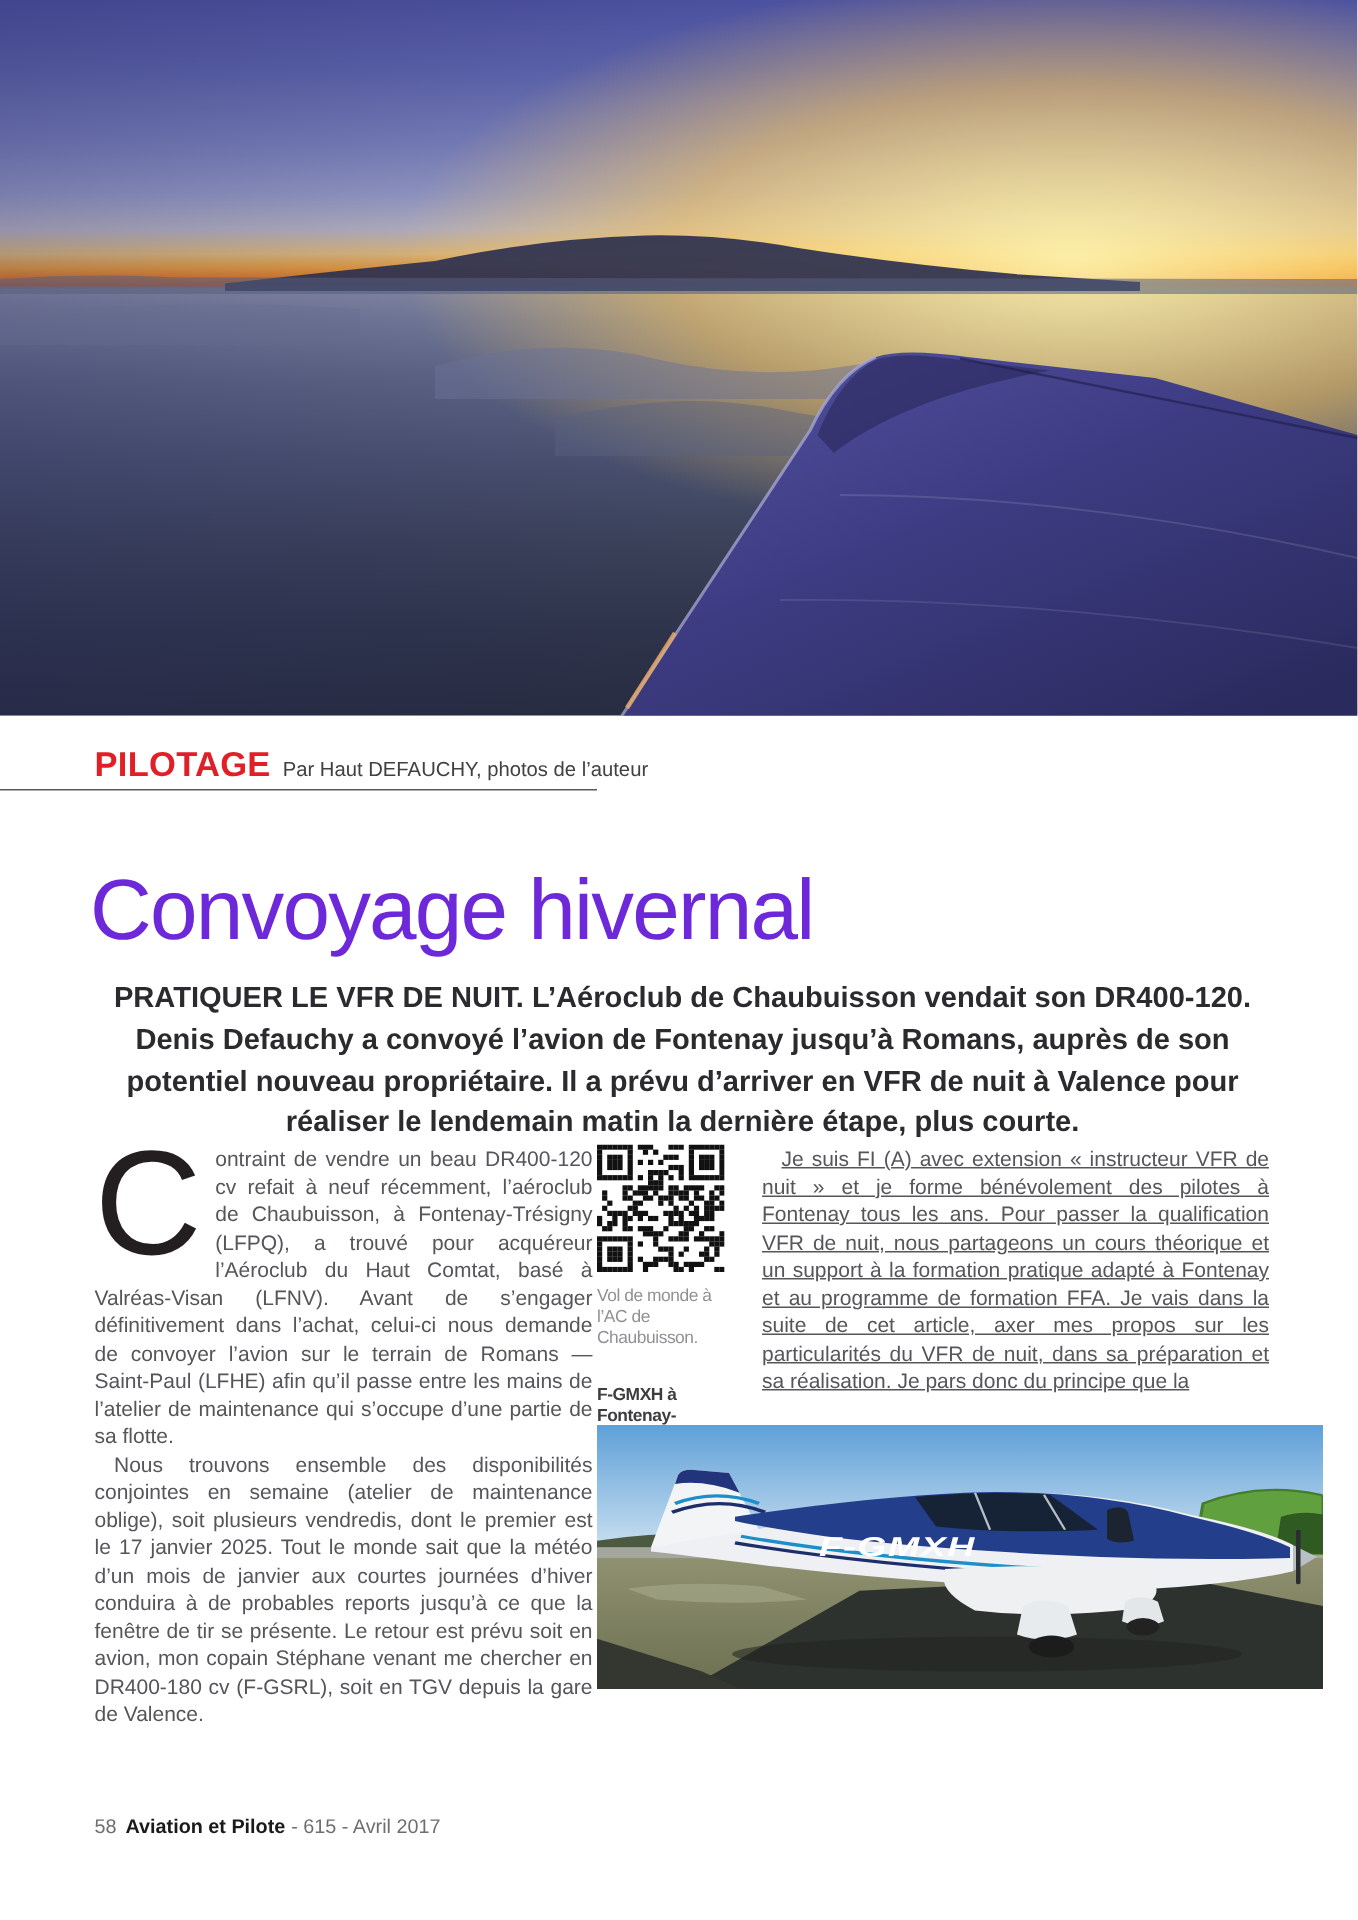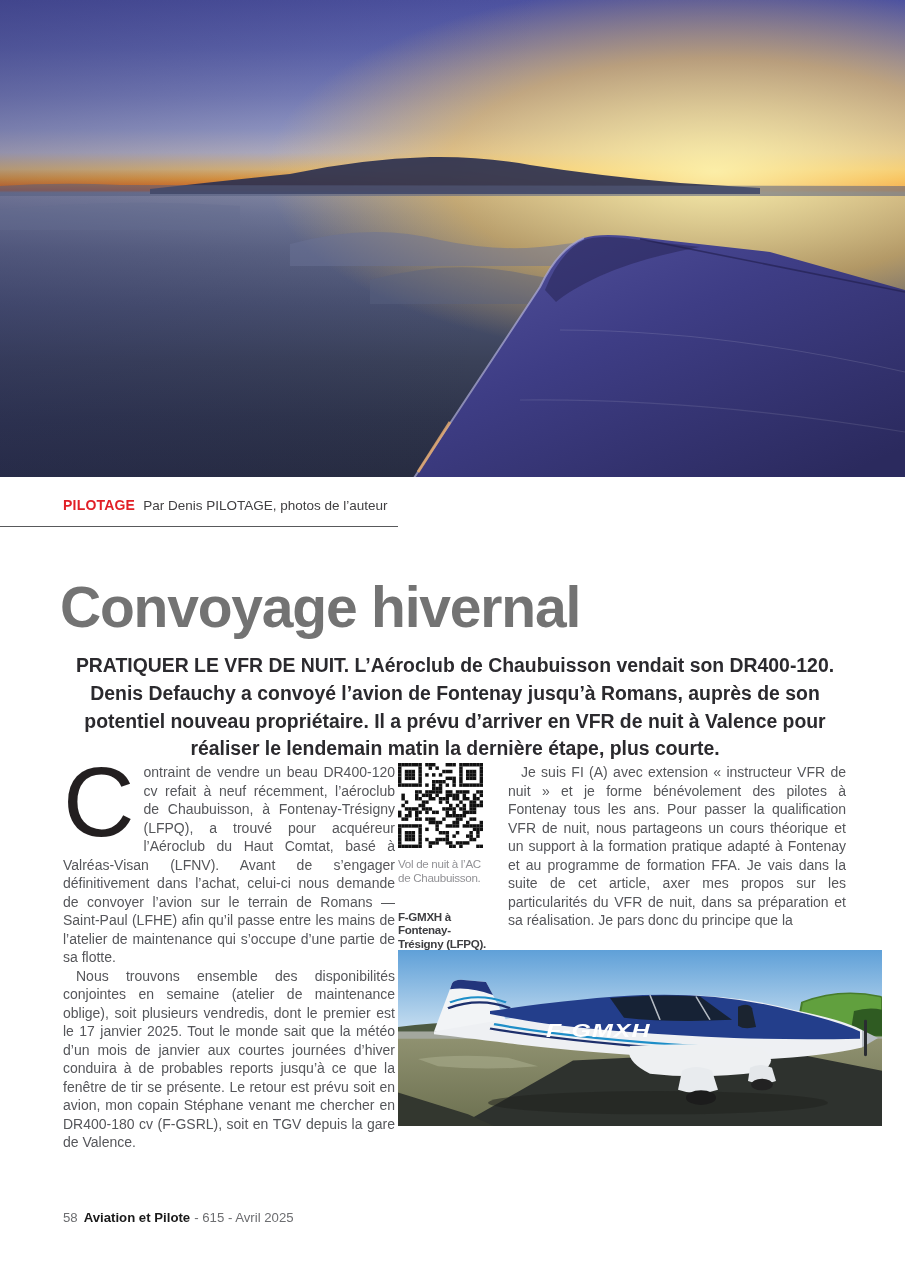--- a/index.html
+++ b/index.html
@@ -16,40 +16,40 @@
       linear-gradient(100deg, rgba(38,40,96,.30) 0%, rgba(38,40,96,0) 55%),
       linear-gradient(180deg,
         #4d52a0 0%, #5f66ae 10%, #7d84be 20%, #9aa0cb 27%, #c0bcc9 32%,
         #ecc47c 35.5%, #f2a23a 37.5%, #ea7b22 39%, #dd6420 39.9%,
         #8b90a8 40.4%, #767e9b 45%, #5f6785 53%, #4a5270 64%,
         #3a4158 76%, #2e344a 88%, #272c40 100%);
   }
   .hero-art{position:absolute;inset:0;width:100%;height:100%;}
   
   .kicker-row{position:absolute;left:63px;top:496px;white-space:nowrap;}
-  .kicker{font-size:14px;font-weight:800;color:#e11f26;letter-spacing:.2px;}
+  .kicker{font-size:23px;font-weight:800;color:#e11f26;letter-spacing:.2px;}
   .byline{font-size:13.5px;color:#414042;margin-left:8px;}
   .kicker-rule{position:absolute;left:0;top:526px;width:398px;height:0;border-top:1.6px solid #58595b;}
   
   .title{
     position:absolute;left:60px;top:536px;width:820px;
-    font-size:57px;font-weight:700;color:#737373;letter-spacing:-1.2px;line-height:64px;margin-top:39px;
+    font-size:57px;font-weight:400;color:#6d28d9;letter-spacing:-1.2px;line-height:64px;margin-top:39px;
   }
   
   .standfirst{
     position:absolute;left:63px;top:633px;width:784px;
     font-size:19.4px;line-height:27.6px;font-weight:700;color:#2b2a2e;text-align:center;
   }
   
   .col{position:absolute;top:763px;font-size:14px;line-height:18.5px;color:#55565a;text-align:justify;}
   .col p{margin:0;}
   .col p + p{text-indent:13px;}
   .col-left{left:63px;width:332px;}
   .col-right{left:508px;width:338px;}
-  .col-right p:first-child{text-indent:13px;}
+  .col-right p:first-child{text-indent:13px;text-decoration:underline;}
   .dropcap{
     float:left;font-size:99px;line-height:74px;font-weight:400;color:#231f20;
     padding:2px 9px 0 0;
   }
   
   .qr-block{position:absolute;left:398px;top:763px;width:94px;}
   .qr-svg{display:block;width:85px;height:85px;background:#fff;}
   .caption{font-size:11.6px;line-height:13.8px;letter-spacing:-0.3px;}
   .caption-light{color:#919195;margin-top:9px;}
   .caption-bold{color:#3d3d40;font-weight:700;margin-top:25px;}
@@ -84,21 +84,21 @@
     <path d="M545,290 Q560,252 584,240 Q600,234 640,240 L700,247 Q640,258 600,276 Q570,290 556,302 Z" fill="#232150" opacity="0.5"></path>
     <path d="M414,478 L540,287 Q558,249 584,238" stroke="#a9a8d6" stroke-width="2" fill="none" opacity="0.75"></path>
     <path d="M640,239 L905,292" stroke="#1f1d4a" stroke-width="1.6" fill="none" opacity="0.6"></path>
     <path d="M560,330 Q720,330 905,372" stroke="#ffffff" stroke-width="1.2" fill="none" opacity="0.12"></path>
     <path d="M520,400 Q700,398 905,432" stroke="#ffffff" stroke-width="1.2" fill="none" opacity="0.10"></path>
     <path d="M418,472 L450,422" stroke="#e2a86e" stroke-width="3" opacity="0.85"></path>
   </svg>
 </div>
 
 <div class="kicker-row">
-  <span class="kicker">PILOTAGE</span><span class="byline">Par Denis PILOTAGE, photos de l’auteur</span>
+  <span class="kicker">PILOTAGE</span><span class="byline">Par Haut DEFAUCHY, photos de l’auteur</span>
 </div>
 <div class="kicker-rule"></div>
 
 <h1 class="title">Convoyage hivernal</h1>
 
 <p class="standfirst">PRATIQUER LE VFR DE NUIT. L’Aéroclub de Chaubuisson vendait son DR400-120. Denis Defauchy a convoyé l’avion de Fontenay jusqu’à Romans, auprès de son potentiel nouveau propriétaire. Il a prévu d’arriver en VFR de nuit à Valence pour réaliser le lendemain matin la dernière étape, plus courte.</p>
 
 <div class="col col-left">
   <p><span class="dropcap">C</span><span>ontraint de vendre un beau DR400-120 cv refait à neuf récemment, l’aéroclub de Chaubuisson, à Fontenay-Trésigny (LFPQ), a trouvé pour acquéreur l’Aéroclub du Haut Comtat, basé à Valréas-Visan (LFNV). Avant de s’engager définitivement dans l’achat, celui-ci nous demande de convoyer l’avion sur le terrain de Romans — Saint-Paul (LFHE) afin qu’il passe entre les mains de l’atelier de maintenance qui s’occupe d’une partie de sa flotte.</span></p>
   <p>Nous trouvons ensemble des disponibilités conjointes en semaine (atelier de maintenance oblige), soit plusieurs vendredis, dont le premier est le 17 janvier 2025. Tout le monde sait que la météo d’un mois de janvier aux courtes journées d’hiver conduira à de probables reports jusqu’à ce que la fenêtre de tir se présente. Le retour est prévu soit en avion, mon copain Stéphane venant me chercher en DR400-180 cv (F-GSRL), soit en TGV depuis la gare de Valence.</p>
@@ -397,21 +397,21 @@
       <rect x="4" y="24" width="1.02" height="1.02" fill="#111"></rect>
       <rect x="5" y="24" width="1.02" height="1.02" fill="#111"></rect>
       <rect x="6" y="24" width="1.02" height="1.02" fill="#111"></rect>
       <rect x="9" y="24" width="1.02" height="1.02" fill="#111"></rect>
       <rect x="15" y="24" width="1.02" height="1.02" fill="#111"></rect>
       <rect x="16" y="24" width="1.02" height="1.02" fill="#111"></rect>
       <rect x="18" y="24" width="1.02" height="1.02" fill="#111"></rect>
       <rect x="23" y="24" width="1.02" height="1.02" fill="#111"></rect>
       <rect x="24" y="24" width="1.02" height="1.02" fill="#111"></rect>
     </svg>
-  <div class="caption caption-light">Vol de nuit à l’AC de Chaubuisson.</div>
+  <div class="caption caption-light">Vol de monde à l’AC de Chaubuisson.</div>
   <div class="caption caption-bold">F-GMXH à Fontenay-Trésigny (LFPQ).</div>
 </div>
 
 <div class="col col-right">
   <p>Je suis FI (A) avec extension « instructeur VFR de nuit » et je forme bénévolement des pilotes à Fontenay tous les ans. Pour passer la qualification VFR de nuit, nous partageons un cours théorique et un support à la formation pratique adapté à Fontenay et au programme de formation FFA. Je vais dans la suite de cet article, axer mes propos sur les particularités du VFR de nuit, dans sa préparation et sa réalisation. Je pars donc du principe que la</p>
 </div>
 
 <div class="plane-photo">
   <svg viewBox="0 0 484 242" preserveAspectRatio="none">
     <defs>
@@ -458,14 +458,14 @@
     <ellipse cx="303" cy="203" rx="15" ry="10" fill="#1c1c1c"></ellipse>
     <path d="M352,162 q10,-8 22,0 l4,18 q-14,8 -28,0 Z" fill="#e4e7ea"></path>
     <ellipse cx="364" cy="185" rx="11" ry="8" fill="#222222"></ellipse>
 
     <path d="M464,110 L480,121 L464,134 Z" fill="#b9bfc6"></path>
     <rect x="466" y="96" width="3" height="50" rx="1.5" fill="#2a2d31"></rect>
   </svg>
 </div>
 
 <div class="folio">
-  <span>58</span><span class="mag">Aviation et Pilote</span><span>- 615 - Avril 2025</span>
+  <span>58</span><span class="mag">Aviation et Pilote</span><span>- 615 - Avril 2017</span>
 </div>
 
 </body></html>

